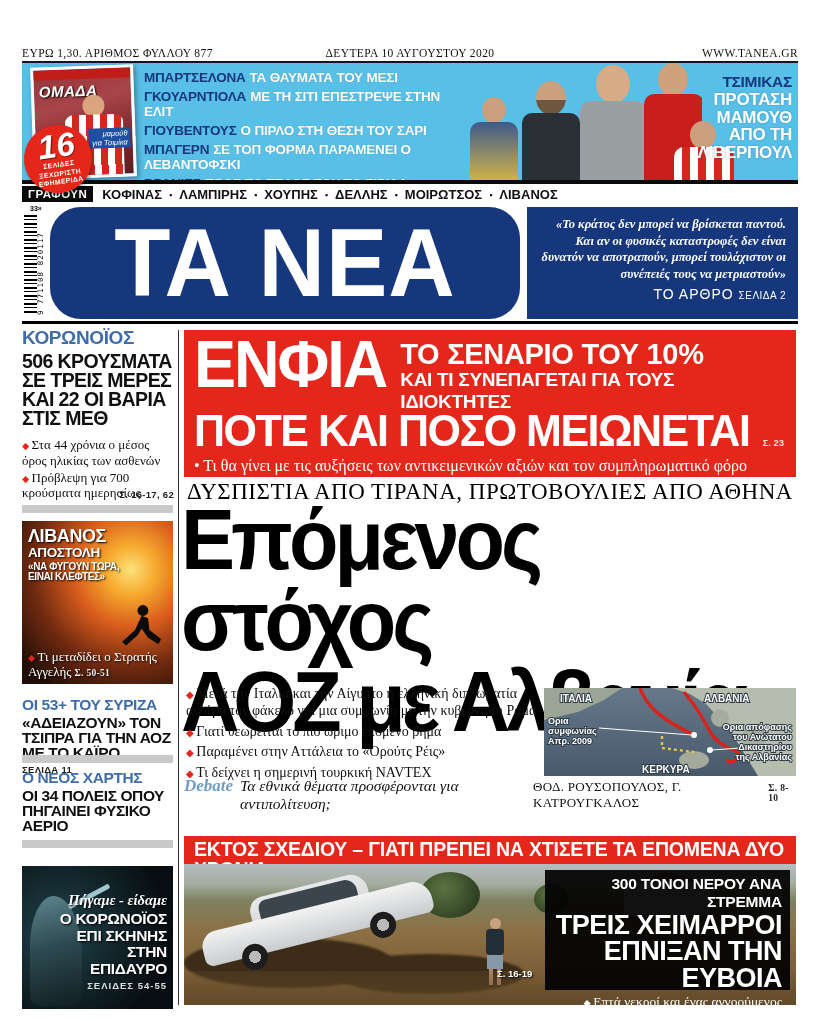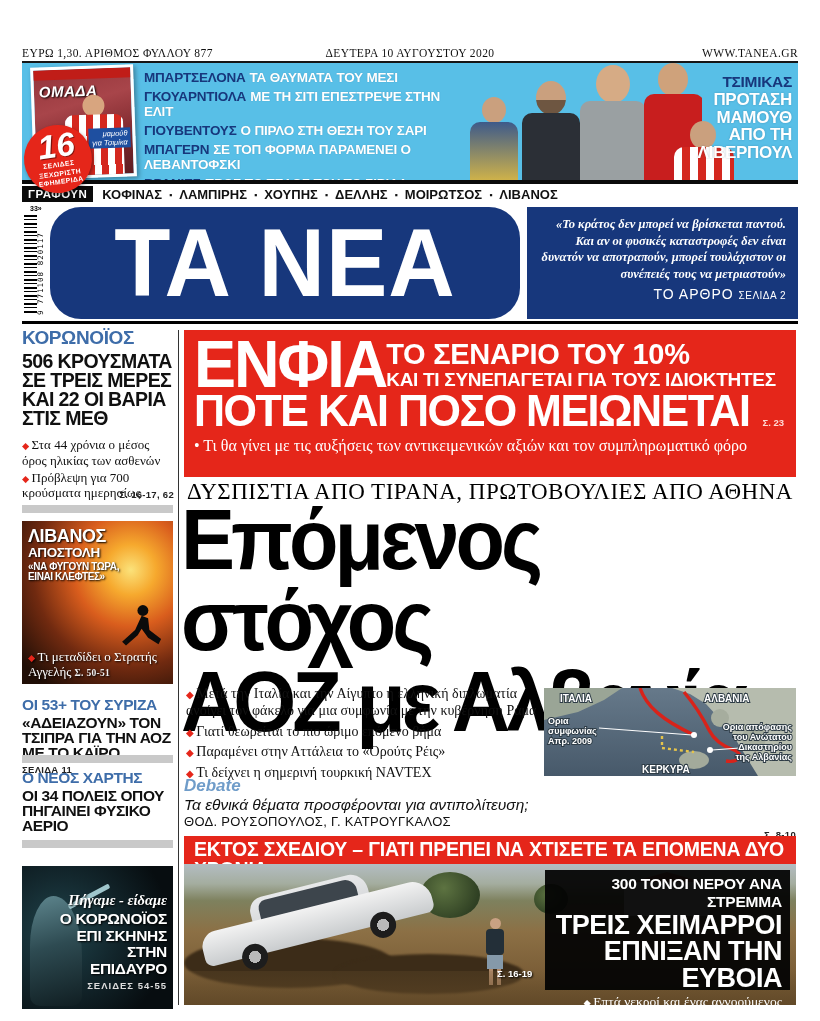--- a/index.html
+++ b/index.html
@@ -115,42 +115,42 @@
   #epidaurus .etext{position:absolute;right:6px;top:26px;width:110px;text-align:right;color:#fff;}
   #epidaurus .script{font-family:"Liberation Serif",serif;font-style:italic;font-weight:bold;font-size:14.5px;
     text-shadow:1px 1px 2px #000;}
   #epidaurus .ehead{font-weight:bold;font-size:15.5px;line-height:1.07;letter-spacing:-.3px;margin-top:2px;
     text-shadow:1px 1px 2px #000;}
   #epidaurus .pgref{color:#ddd;letter-spacing:1px;margin-top:3px;display:block;}
 
   
   #enfia{position:absolute;left:184px;top:330px;width:612px;height:147px;background:var(--red);
     color:#fff;padding:5px 12px 0 10px;}
-  #enfia .row1{display:flex;}
+  #enfia .row1{display:flex;gap:14px;}
   #enfia .brand{font-size:63px;font-weight:bold;letter-spacing:-2px;line-height:.92;transform:scaleY(1.05);transform-origin:left top;}
   #enfia .r1r{padding-top:5px;letter-spacing:-.3px;}
   #enfia .sc1{font-size:29px;font-weight:bold;line-height:1;}
   #enfia .sc2{font-size:19px;font-weight:bold;line-height:1.15;}
   #enfia .row2{display:flex;align-items:flex-end;margin-top:-2px;}
   #enfia .big2{font-size:43px;font-weight:bold;letter-spacing:-1.5px;line-height:.95;transform:scaleY(1.04);transform-origin:left bottom;}
   #enfia .pg{margin-left:auto;font-size:9.5px;font-weight:bold;color:#ffd9d4;padding-bottom:4px;}
   #enfia .row3{font-family:"Liberation Serif",serif;font-size:16px;margin-top:5px;}
   #enfia .row3::before{content:"• ";}
 
   
   #kicker2{position:absolute;left:184px;top:479px;width:612px;text-align:center;
     font-family:"Liberation Serif",serif;font-size:23px;letter-spacing:.5px;color:#000;}
   #headline2{position:absolute;left:181px;top:500px;width:618px;color:#000;
     font-weight:bold;font-size:81px;letter-spacing:-4px;line-height:.95;transform:scaleY(1.05);transform-origin:left top;}
   #bullets2{position:absolute;left:186px;top:686px;width:352px;
     font-family:"Liberation Serif",serif;font-size:14px;line-height:1.2;color:#111;}
   #bullets2 .mb{margin-bottom:4px;}
   #map{position:absolute;left:544px;top:688px;width:252px;height:88px;}
   #debate{position:absolute;left:184px;top:776px;width:612px;display:flex;align-items:baseline;
-    font-family:Liberation Sans, sans-serif;flex-direction:column;}
+    font-family:Liberation Serif, serif;}
   #debate .dlabel{font-weight:bold;font-style:italic;font-size:17px;color:var(--debate);margin-right:7px;}
   #debate .dq{font-style:italic;font-size:15.5px;color:#111;margin-right:8px;}
   #debate .dsp{font-size:13px;color:#111;letter-spacing:.3px;}
   #debate .pgref{margin-left:auto;}
 
   
   #plots{position:absolute;left:184px;top:836px;width:612px;height:61px;background:var(--red);
     color:#fff;padding:4px 10px 0;}
   #plots .pk{font-size:19.5px;font-weight:bold;letter-spacing:-.2px;line-height:1;}
   #plots .ph{font-size:38px;font-weight:bold;letter-spacing:-1px;line-height:.92;transform:scaleY(1.03);transform-origin:left top;}

